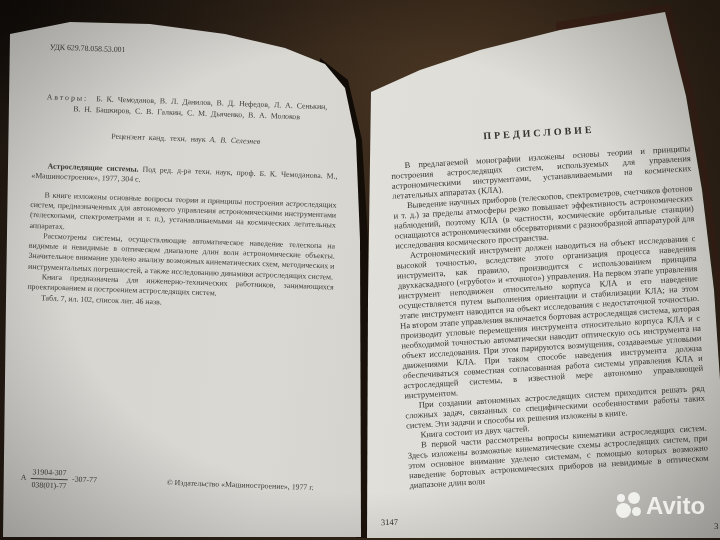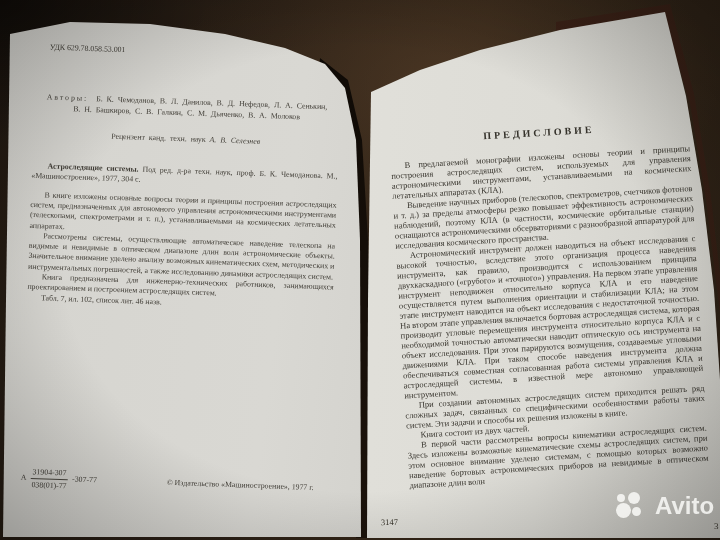--- a/index.html
+++ b/index.html
@@ -77,21 +77,21 @@
     position:absolute;left:616px;top:492px;z-index:10;
     display:flex;align-items:center;
   }
   .wm-logo{position:relative;width:27px;height:27px;flex:0 0 auto;}
   .wm-c{position:absolute;border-radius:50%;background:rgba(252,252,250,0.82);}
   .wm-c1{width:8px;height:8px;left:1px;top:2px;}
   .wm-c2{width:12px;height:12px;left:12px;top:0;}
   .wm-c3{width:15px;height:15px;left:0;top:11px;}
   .wm-c4{width:9px;height:9px;left:16px;top:15px;}
   .wm-text{
-    margin-left:12px;
+    margin-left:3px;
     font-family:"Liberation Sans", sans-serif;font-weight:600;
     font-size:24px;line-height:27px;color:rgba(252,252,250,0.82);
   }
 </style>
 </head>
 <body>
 
 <div class="scene">
 
   <div class="gutter"></div>

